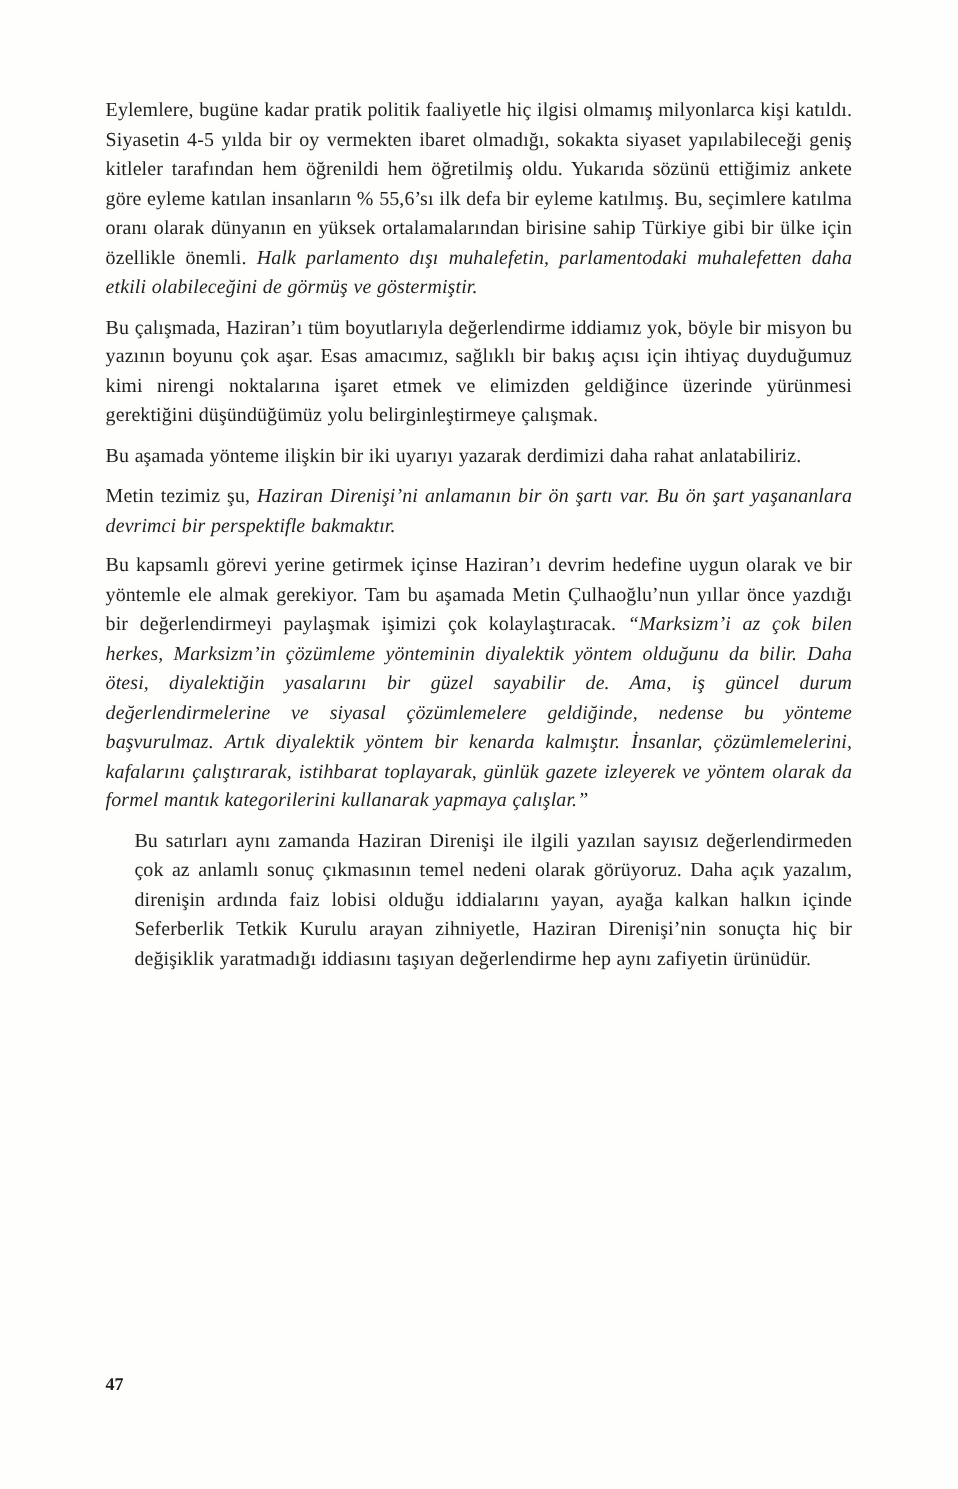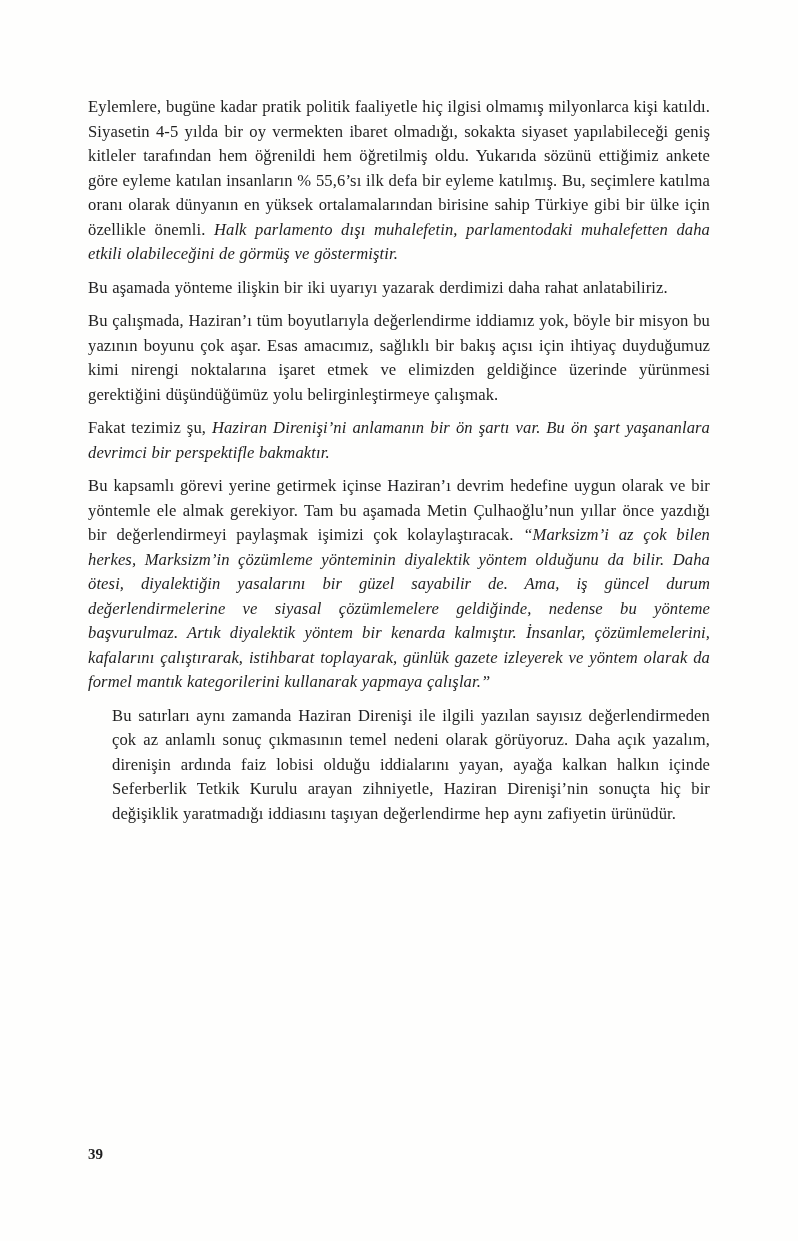--- a/index.html
+++ b/index.html
@@ -13,21 +13,21 @@
     height: 1241px;
     background: #fefefd;
     font-family: "Liberation Serif", "DejaVu Serif", serif;
     color: #1f1f1f;
     overflow: hidden;
     box-sizing: border-box;
   }
   .text-block {
     position: absolute;
     left: 88px;
-    top: 95px;
+    top: 80px;
     width: 622px;
   }
   .text-block p {
     margin: 0 0 9px 0;
     font-size: 16.6px;
     line-height: 24.5px;
     text-align: justify;
     text-justify: inter-word;
     letter-spacing: 0.1px;
     word-spacing: 0.4px;
@@ -47,20 +47,20 @@
     font-weight: 700;
     color: #1f1f1f;
   }
 </style>
 </head>
 <body>
 
 <div class="page">
   <main class="text-block">
       <p><span>Eylemlere, bugüne kadar pratik politik faaliyetle hiç ilgisi olmamış milyonlarca kişi katıldı. Siyasetin 4-5 yılda bir oy vermekten ibaret olmadığı, sokakta siyaset yapılabileceği geniş kitleler tarafından hem öğrenildi hem öğretilmiş oldu. Yukarıda sözünü ettiğimiz ankete göre eyleme katılan insanların % 55,6’sı ilk defa bir eyleme katılmış. Bu, seçimlere katılma oranı olarak dünyanın en yüksek ortalamalarından birisine sahip Türkiye gibi bir ülke için özellikle önemli. </span><em>Halk parlamento dışı muhalefetin, parlamentodaki muhalefetten daha etkili olabileceğini de görmüş ve göstermiştir.</em></p>
+      <p><span>Bu çalışmada, Haziran’ı tüm boyutlarıyla değerlendirme iddiamız yok, böyle bir misyon bu yazının boyunu çok aşar. Esas amacımız, sağlıklı bir bakış açısı için ihtiyaç duyduğumuz kimi nirengi noktalarına işaret etmek ve elimizden geldiğince üzerinde yürünmesi gerektiğini düşündüğümüz yolu belirginleştirmeye çalışmak.</span></p>
       <p><span>Bu aşamada yönteme ilişkin bir iki uyarıyı yazarak derdimizi daha rahat anlatabiliriz.</span></p>
-      <p><span>Bu çalışmada, Haziran’ı tüm boyutlarıyla değerlendirme iddiamız yok, böyle bir misyon bu yazının boyunu çok aşar. Esas amacımız, sağlıklı bir bakış açısı için ihtiyaç duyduğumuz kimi nirengi noktalarına işaret etmek ve elimizden geldiğince üzerinde yürünmesi gerektiğini düşündüğümüz yolu belirginleştirmeye çalışmak.</span></p>
-      <p><span>Fakat tezimiz şu, </span><em>Haziran Direnişi’ni anlamanın bir ön şartı var. Bu ön şart yaşananlara devrimci bir perspektifle bakmaktır.</em></p>
+      <p><span>Metin tezimiz şu, </span><em>Haziran Direnişi’ni anlamanın bir ön şartı var. Bu ön şart yaşananlara devrimci bir perspektifle bakmaktır.</em></p>
       <p><span>Bu kapsamlı görevi yerine getirmek içinse Haziran’ı devrim hedefine uygun olarak ve bir yöntemle ele almak gerekiyor. Tam bu aşamada Metin Çulhaoğlu’nun yıllar önce yazdığı bir değerlendirmeyi paylaşmak işimizi çok kolaylaştıracak. </span><em>“Marksizm’i az çok bilen herkes, Marksizm’in çözümleme yönteminin diyalektik yöntem olduğunu da bilir. Daha ötesi, diyalektiğin yasalarını bir güzel sayabilir de. Ama, iş güncel durum değerlendirmelerine ve siyasal çözümlemelere geldiğinde, nedense bu yönteme başvurulmaz. Artık diyalektik yöntem bir kenarda kalmıştır. İnsanlar, çözümlemelerini, kafalarını çalıştırarak, istihbarat toplayarak, günlük gazete izleyerek ve yöntem olarak da formel mantık kategorilerini kullanarak yapmaya çalışlar.”</em></p>
       <p><span>Bu satırları aynı zamanda Haziran Direnişi ile ilgili yazılan sayısız değerlendirmeden çok az anlamlı sonuç çıkmasının temel nedeni olarak görüyoruz. Daha açık yazalım, direnişin ardında faiz lobisi olduğu iddialarını yayan, ayağa kalkan halkın içinde Seferberlik Tetkik Kurulu arayan zihniyetle, Haziran Direnişi’nin sonuçta hiç bir değişiklik yaratmadığı iddiasını taşıyan değerlendirme hep aynı zafiyetin ürünüdür.</span></p>
     </main>
-  <div class="page-number">39</div>
+  <div class="page-number">47</div>
 </div>
 
 </body></html>

